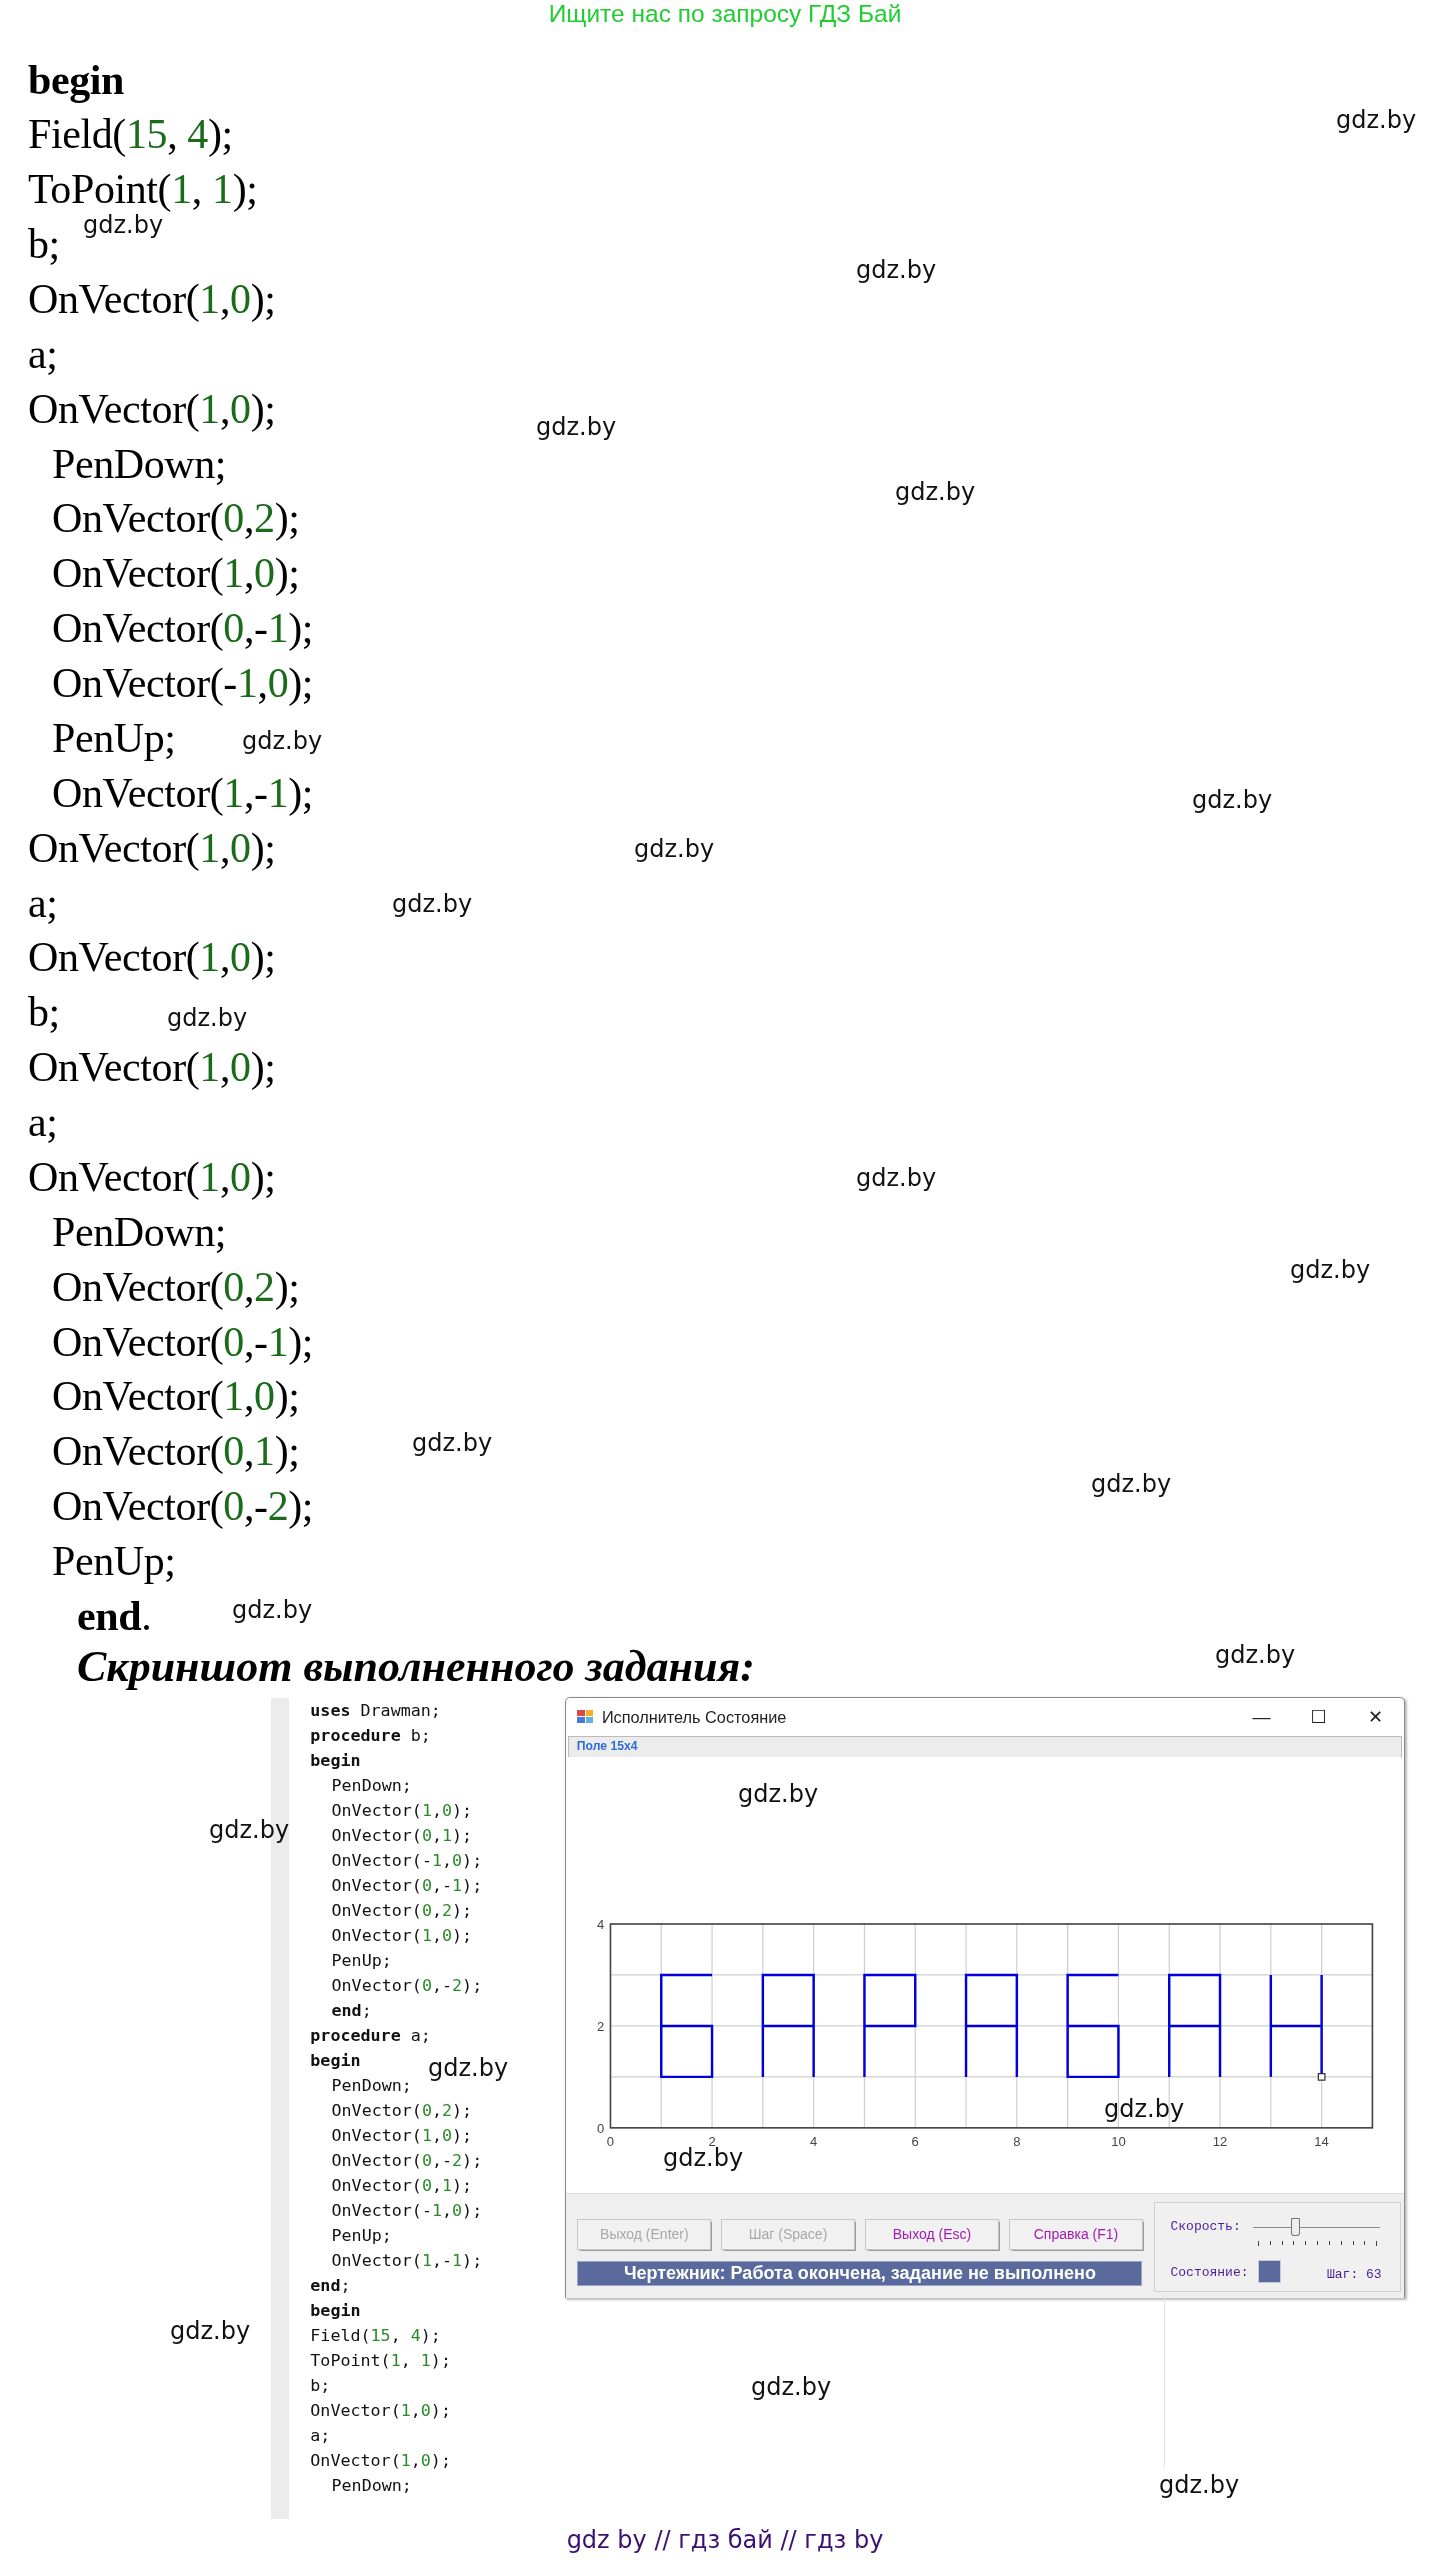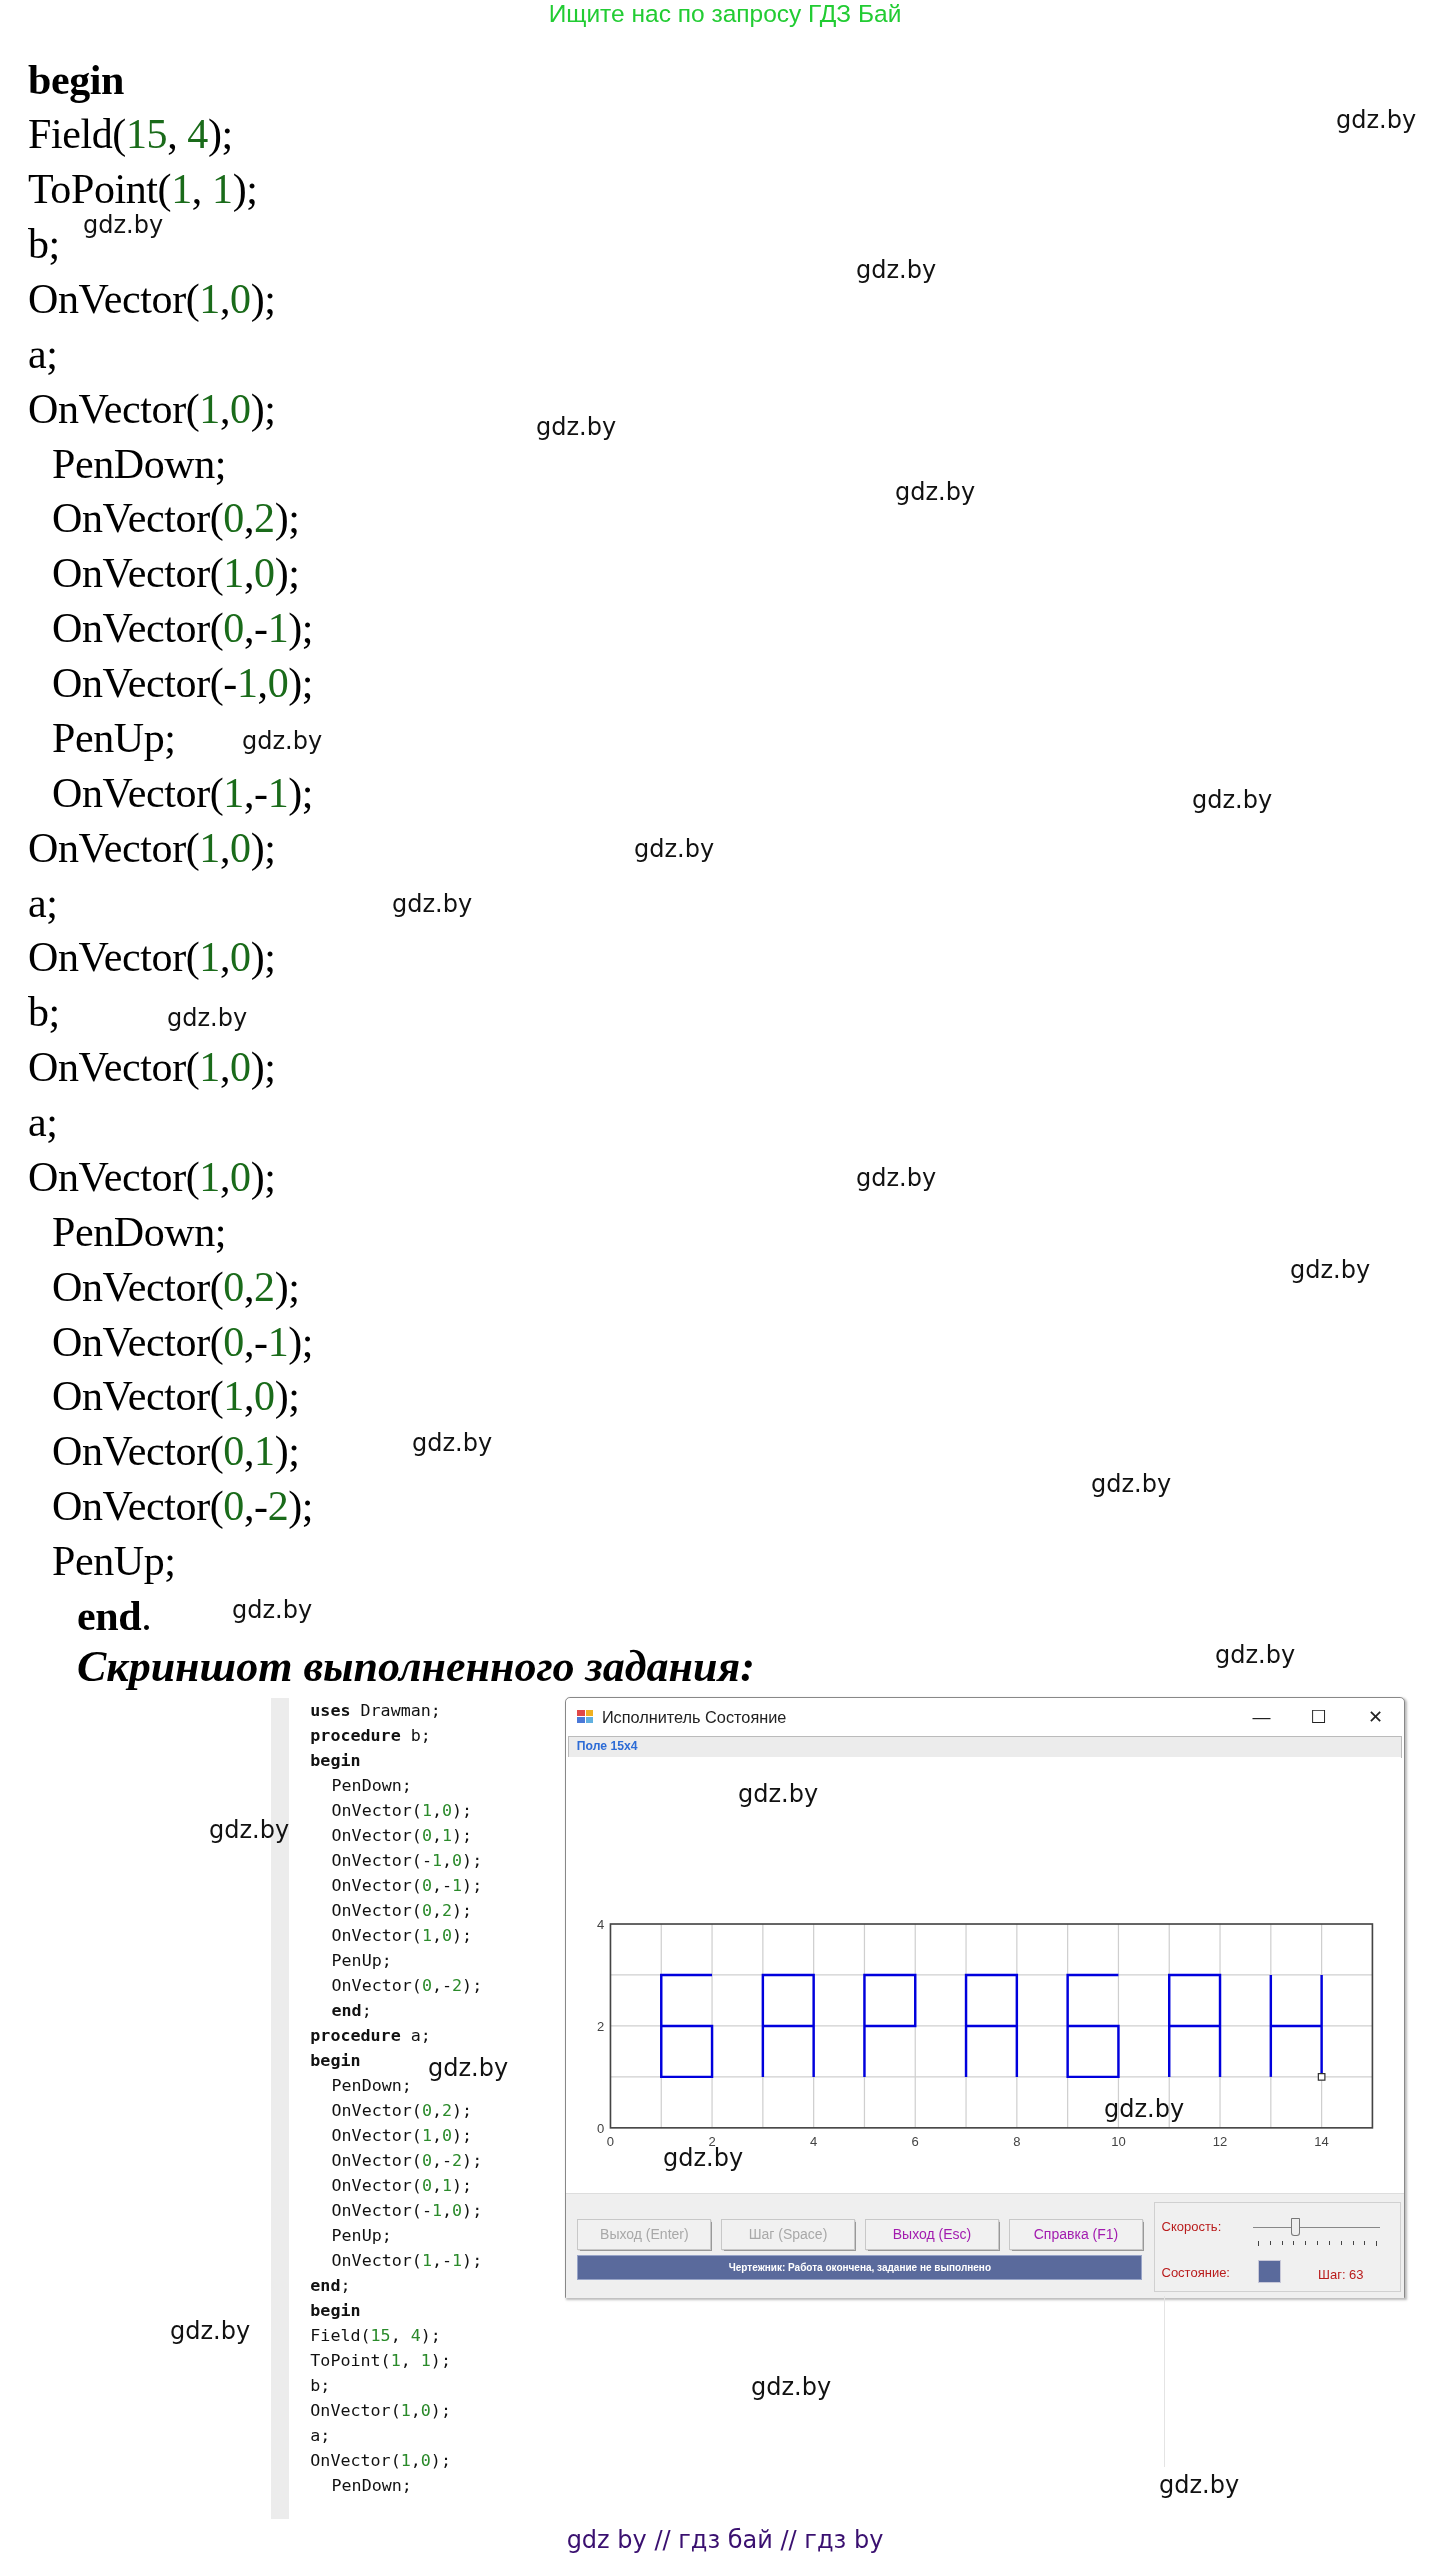--- a/index.html
+++ b/index.html
@@ -21,23 +21,23 @@
   .titlebar { height:38px; display:flex; align-items:center; font-family:"Liberation Sans", sans-serif; font-size:16.3px; color:#222; }
   .app-icon { width:16.3px; height:14.7px; margin-left:11.4px; margin-right:8.2px; position:relative; }
   .app-icon span { position:absolute; width:7.3px; height:6.5px; }
   .title-text { flex:1; }
   .wbtn { width:57px; text-align:center; font-size:18px; color:#222; }
   .fieldbar { margin:0 1.6px; height:19.6px; background:#ececec; border:0.8px solid #bbb; font-family:"Liberation Sans", sans-serif; font-weight:bold; font-size:12.2px; color:#2d6cd6; line-height:19.6px; padding-left:8.2px; }
   .canvas { position:absolute; left:1.6px; top:59px; width:833px; height:433px; background:#fff; }
   .ctrl { position:absolute; left:0; top:495px; width:838px; height:104px; background:#efefef; border-top:0.8px solid #ddd; }
   .btn { position:absolute; top:24.5px; height:29px; width:132px; background:#f1f1f1; border:0.8px solid #c8c8c8; box-shadow:0.8px 0.8px 0.8px #999; font-family:"Liberation Sans", sans-serif; font-size:14px; line-height:29px; text-align:center; color:#a21caf; }
   .btn.disabled { color:#a8a8a8; }
-  .status-bar { position:absolute; left:11.4px; top:61px; width:563px; height:23px; background:#5a6a9c; color:#fff; font-family:"Liberation Sans", sans-serif; font-weight:bold; font-size:10px; line-height:23px; text-align:center; border:0.8px solid #98a4c8; }
+  .status-bar { position:absolute; left:11.4px; top:67px; width:563px; height:23px; background:#5a6a9c; color:#fff; font-family:"Liberation Sans", sans-serif; font-weight:bold; font-size:18px; line-height:23px; text-align:center; border:0.8px solid #98a4c8; }
   .rightpanel { position:absolute; left:588px; top:8.2px; width:245px; height:88px; border:0.8px solid #d0d0d0; background:#f0f0f0; }
-  .lbl { position:absolute; font-family:Liberation Sans, sans-serif; font-size:13px; color:#b91c1c; }
+  .lbl { position:absolute; font-family:Liberation Mono, monospace; font-size:13px; color:#4c1d95;margin-left:9px; }
   .footer { position:absolute; top:2526px; left:0; width:1450px; text-align:center; font-family:"DejaVu Sans", sans-serif; font-size:24px; color:#3a1070; }
 </style>
 </head>
 <body>
 
 <div class="top-banner">Ищите нас по запросу ГДЗ Бай</div>
 
 <div id="main-code">
     <div class="code-line bold" style="top: 56px; left: 28px;"><span>begin</span></div>
     <div class="code-line" style="top: 110px; left: 28px;"><span>Field(</span><span class="num">15</span><span>, </span><span class="num">4</span><span>);</span></div>

